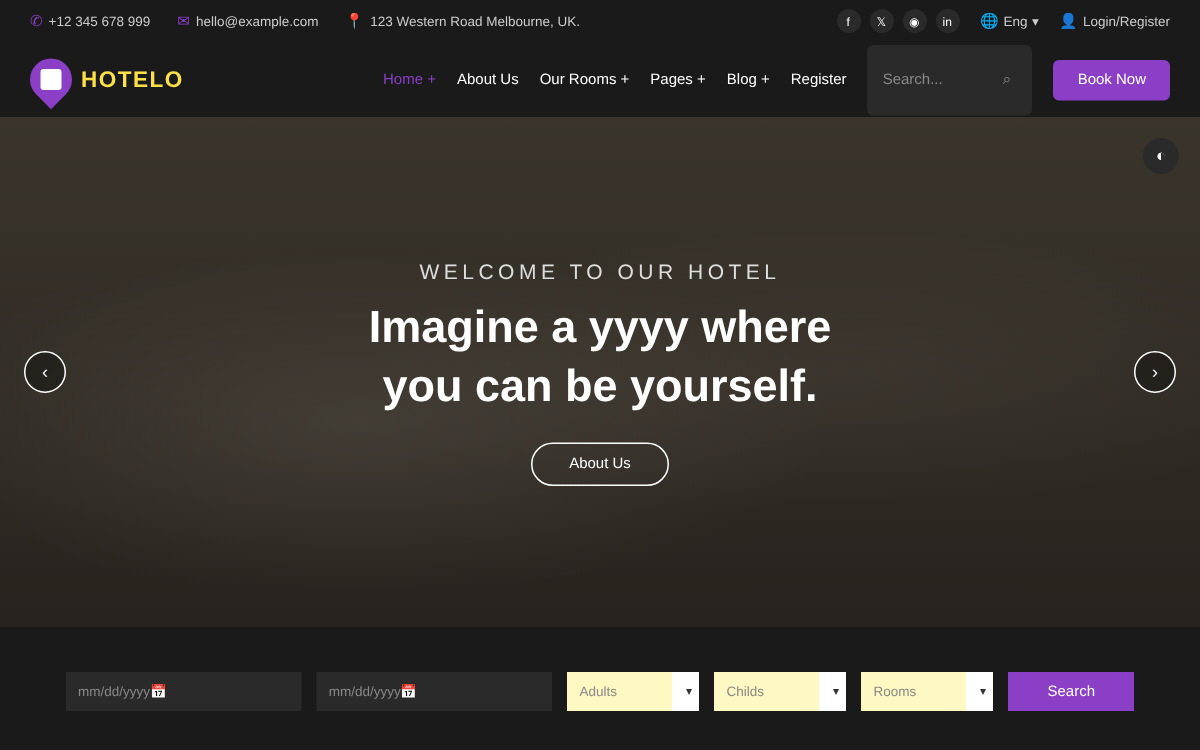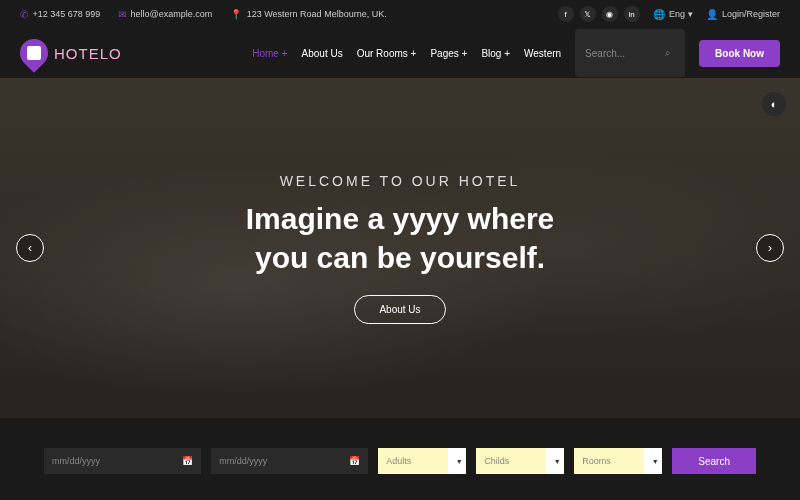--- a/index.html
+++ b/index.html
@@ -9,41 +9,41 @@
 .topbar-left span{display:flex;align-items:center;gap:4px}
 .topbar-right{display:flex;gap:14px;align-items:center}
 .social{display:flex;gap:6px}
 .social-icon{width:16px;height:16px;border-radius:50%;background:#2a2a2a;display:flex;align-items:center;justify-content:center;font-size:8px;color:#fff;cursor:pointer}
 .lang{display:flex;align-items:center;gap:3px;cursor:pointer}
 .login{display:flex;align-items:center;gap:3px;cursor:pointer}
 .navbar{background:#1a1a1a;height:50px;display:flex;align-items:center;padding:0 20px;gap:14px}
 .logo{display:flex;align-items:center;gap:6px}
 .logo-icon{width:28px;height:28px;background:#8b3fc7;border-radius:50% 50% 50% 0;transform:rotate(-45deg);display:flex;align-items:center;justify-content:center}
 .logo-icon::after{content:"";width:14px;height:14px;background:#fff;border-radius:2px;transform:rotate(45deg)}
-.logo-text{color:#f9a8d4;font-weight:normal;font-size:15px;letter-spacing:1px}
+.logo-text{color:#fde047;font-weight:bold;font-size:15px;letter-spacing:1px}
 .nav-menu{display:flex;gap:14px;margin-left:auto;font-size:10px;color:#fff}
 .nav-item{cursor:pointer;display:flex;align-items:center;gap:2px}
 .nav-item.active{color:#8b3fc7}
 .search-box{background:#2a2a2a;border-radius:4px;display:flex;align-items:center;padding:18px 10px;width:110px}
 .search-box input{background:none;border:none;outline:none;color:#fff;font-size:10px;width:80px}
 .search-box input::placeholder{color:#888}
-.book-btn{background:#8b3fc7;color:#fff;border:none;padding:8px 16px;border-radius:4px;font-size:10px;font-weight:bold;cursor:pointer}
+.book-btn{background:#8b3fc7;color:#fff;border:none;padding:8px 16px;border-radius:4px;font-size:10px;font-weight:normal;cursor:pointer}
 .hero{height:340px;position:relative;background:linear-gradient(rgba(0,0,0,0.5),rgba(0,0,0,0.5)),linear-gradient(90deg,#8a8070 0%,#a89880 30%,#706050 50%,#908570 70%,#706050 100%);display:flex;flex-direction:column;align-items:center;justify-content:center;color:#fff;text-align:center}
 .hero-bg{position:absolute;inset:0;background:radial-gradient(ellipse at 30% 60%,rgba(200,190,170,0.3),transparent 40%),radial-gradient(ellipse at 70% 50%,rgba(180,170,150,0.2),transparent 40%),linear-gradient(180deg,#6a6050 0%,#4a4038 100%)}
 .hero-overlay{position:absolute;inset:0;background:rgba(0,0,0,0.45)}
 .hero-content{position:relative;z-index:2}
 .hero-subtitle{font-size:14px;letter-spacing:3px;margin-bottom:10px;color:#ddd}
 .hero-title{font-size:30px;font-weight:bold;line-height:1.3;margin-bottom:18px;font-family:Georgia,serif}
 .hero-btn{border:1.5px solid #fff;background:none;color:#fff;padding:8px 24px;border-radius:20px;font-size:10px;cursor:pointer}
 .carousel-btn{position:absolute;top:50%;transform:translateY(-50%);width:28px;height:28px;border:1.5px solid #fff;border-radius:50%;background:rgba(0,0,0,0.3);color:#fff;cursor:pointer;display:flex;align-items:center;justify-content:center;z-index:3;font-size:12px}
 .carousel-prev{left:16px}
 .carousel-next{right:16px}
 .dark-toggle{position:absolute;top:14px;right:14px;width:24px;height:24px;border-radius:50%;background:#2a2a2a;display:flex;align-items:center;justify-content:center;cursor:pointer;z-index:3;font-size:11px;color:#fff}
 .booking-bar{position:absolute;bottom:12px;left:50%;transform:translateX(-50%);background:#1a1a1a;padding:14px;display:flex;gap:10px;width:740px;z-index:5}
-.booking-input{background:#2a2a2a;border:none;color:#888;padding:8px;font-size:9px;flex:1;display:flex;align-items:center;justify-content:space-between}
+.booking-input{background:#2a2a2a;border:none;color:#888;padding:8px;font-size:9px;flex:1;display:flex;align-items:center;}
 .booking-select{background:#fef9c3;border:none;color:#888;padding:8px;font-size:9px;width:88px;display:flex;align-items:center;justify-content:space-between;position:relative}
 .booking-select::after{content:"";position:absolute;right:0;top:0;bottom:0;width:18px;background:#fff;display:flex;align-items:center;justify-content:center}
 .chev{position:absolute;right:5px;top:50%;transform:translateY(-50%);color:#333;font-size:8px;z-index:1}
 .booking-search{background:#8b3fc7;color:#fff;border:none;padding:6px 26px;font-size:10px;cursor:pointer}
 .ic{color:#8b3fc7;font-size:10px}
 </style>
 </head>
 <body>
 
 <div class="topbar">
@@ -84,21 +84,21 @@
   <div class="logo">
     <div class="logo-icon"></div>
     <div class="logo-text">HOTELO</div>
   </div>
   <div class="nav-menu" id="nav-menu">
       <div class="nav-item active">Home +</div>
       <div class="nav-item">About Us</div>
       <div class="nav-item">Our Rooms +</div>
       <div class="nav-item">Pages +</div>
       <div class="nav-item">Blog +</div>
-      <div class="nav-item">Western</div>
+      <div class="nav-item">Register</div>
     </div>
   <div class="search-box">
     <input type="text" placeholder="Search..." style="">
     <span style="color:#888;font-size:10px">⌕</span>
   </div>
   <button class="book-btn">Book Now</button>
 </div>
 
 <div class="hero">
   <div class="hero-bg"></div>

